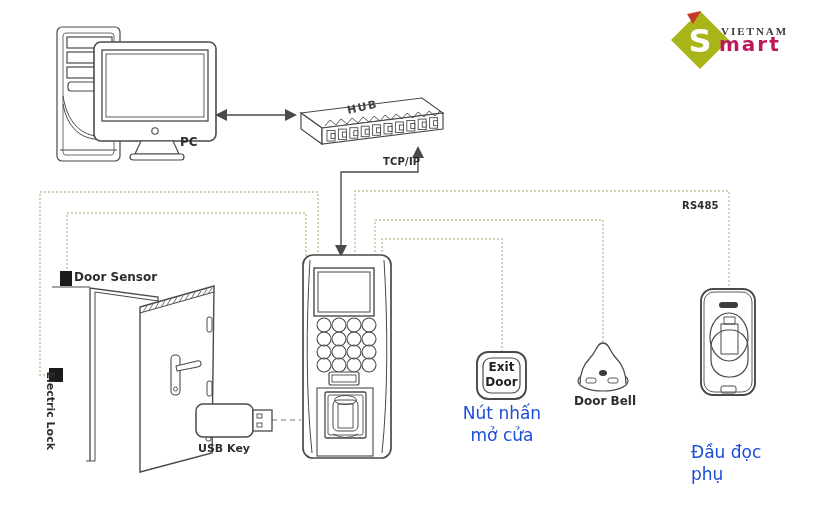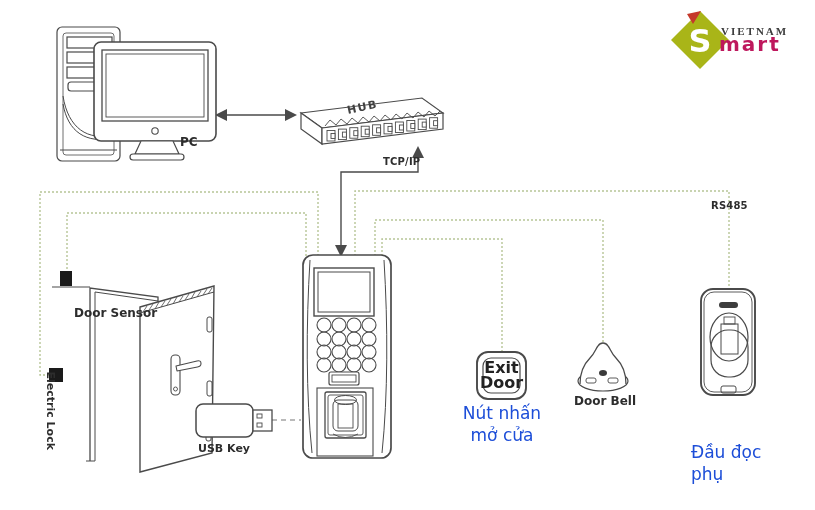--- a/index.html
+++ b/index.html
@@ -8,21 +8,21 @@
   #art{position:absolute;left:0;top:0;}
   .lbl{position:absolute;white-space:nowrap;color:#2d2d2d;}
   .lbl-small{font-size:10px;font-weight:bold;letter-spacing:0.2px;}
   .lbl-med{font-size:12px;font-weight:bold;}
   .lbl-cap{font-size:17px;line-height:22px;color:#1d4ed8;}
   .center{text-align:center;}
   #electric-lock-label{left:14px;top:401px;width:72px;text-align:center;
       font-size:11px;font-weight:bold;transform:rotate(90deg);}
   #exit-btn-text{position:absolute;left:482px;top:357px;width:39px;height:36px;
       display:flex;flex-direction:column;align-items:center;justify-content:center;
-      font-size:16px;font-weight:600;line-height:15px;color:#222;}
+      font-size:12px;font-weight:600;line-height:15px;color:#222;}
   #logo-country{left:721px;top:25px;font-size:11px;font-weight:bold;letter-spacing:2px;color:#3d3d3d;font-family:Liberation Serif, serif;}
   #logo-mart{left:719px;top:31px;font-size:20px;line-height:27px;font-weight:bold;
       letter-spacing:2px;color:#be185d;}
   svg text{font-family:"DejaVu Sans","Liberation Sans",sans-serif;}
 </style>
 </head>
 <body>
 
 <div id="stage">
 
@@ -209,22 +209,22 @@
 
   <g>
     <polygon points="700,11 729,40 700,69 671,40" fill="#a9b518"></polygon>
     <polygon points="687,14 701,11 693,24" fill="#c5392b"></polygon>
     <text x="700" y="52" text-anchor="middle" font-size="32" font-weight="bold" fill="#ffffff">S</text>
   </g>
 </svg>
 
 <div class="lbl lbl-med" style="left:180px;top:135px;">PC</div>
 <div class="lbl lbl-small" style="left:383px;top:156px;">TCP/IP</div>
-<div class="lbl lbl-small" style="left:711px;top:200px;">RS485</div>
-<div class="lbl lbl-med" style="left:74px;top:270px;margin-top:36px;">Door Sensor</div>
+<div class="lbl lbl-small" style="left:682px;top:200px;">RS485</div>
+<div class="lbl lbl-med" style="left:74px;top:270px;">Door Sensor</div>
 <div class="lbl" id="electric-lock-label">Electric Lock</div>
 <div class="lbl" style="left:198px;top:442px;font-size:11px;font-weight:600;">USB Key</div>
 
 <div id="exit-btn-text">
   <div>Exit</div>
   <div>Door</div>
 </div>
 
 <div class="lbl lbl-cap center" style="left:458px;top:402px;width:88px;">
   <div>Nút nhấn</div>

